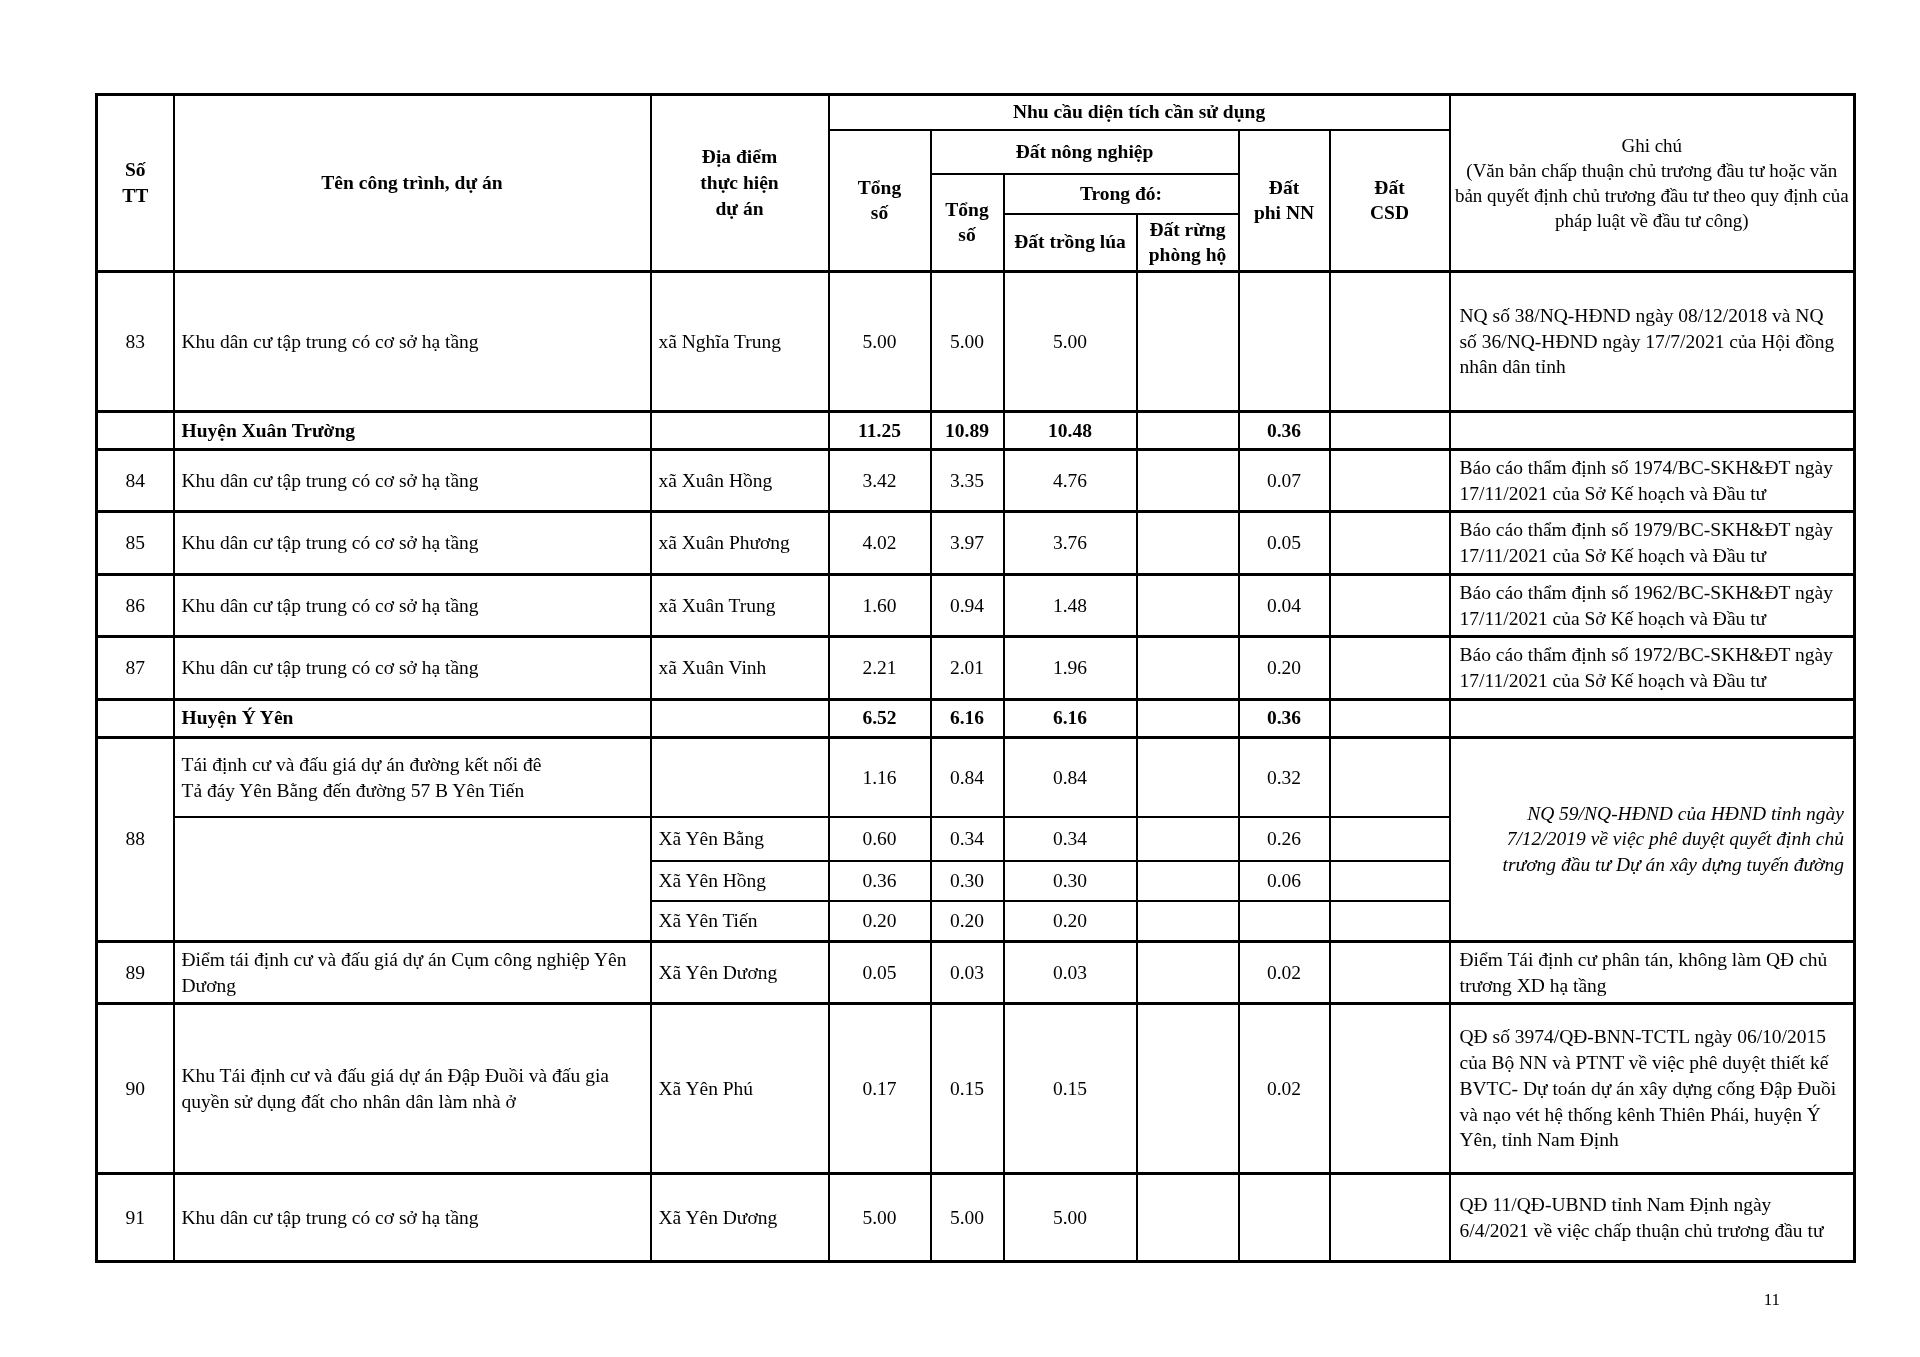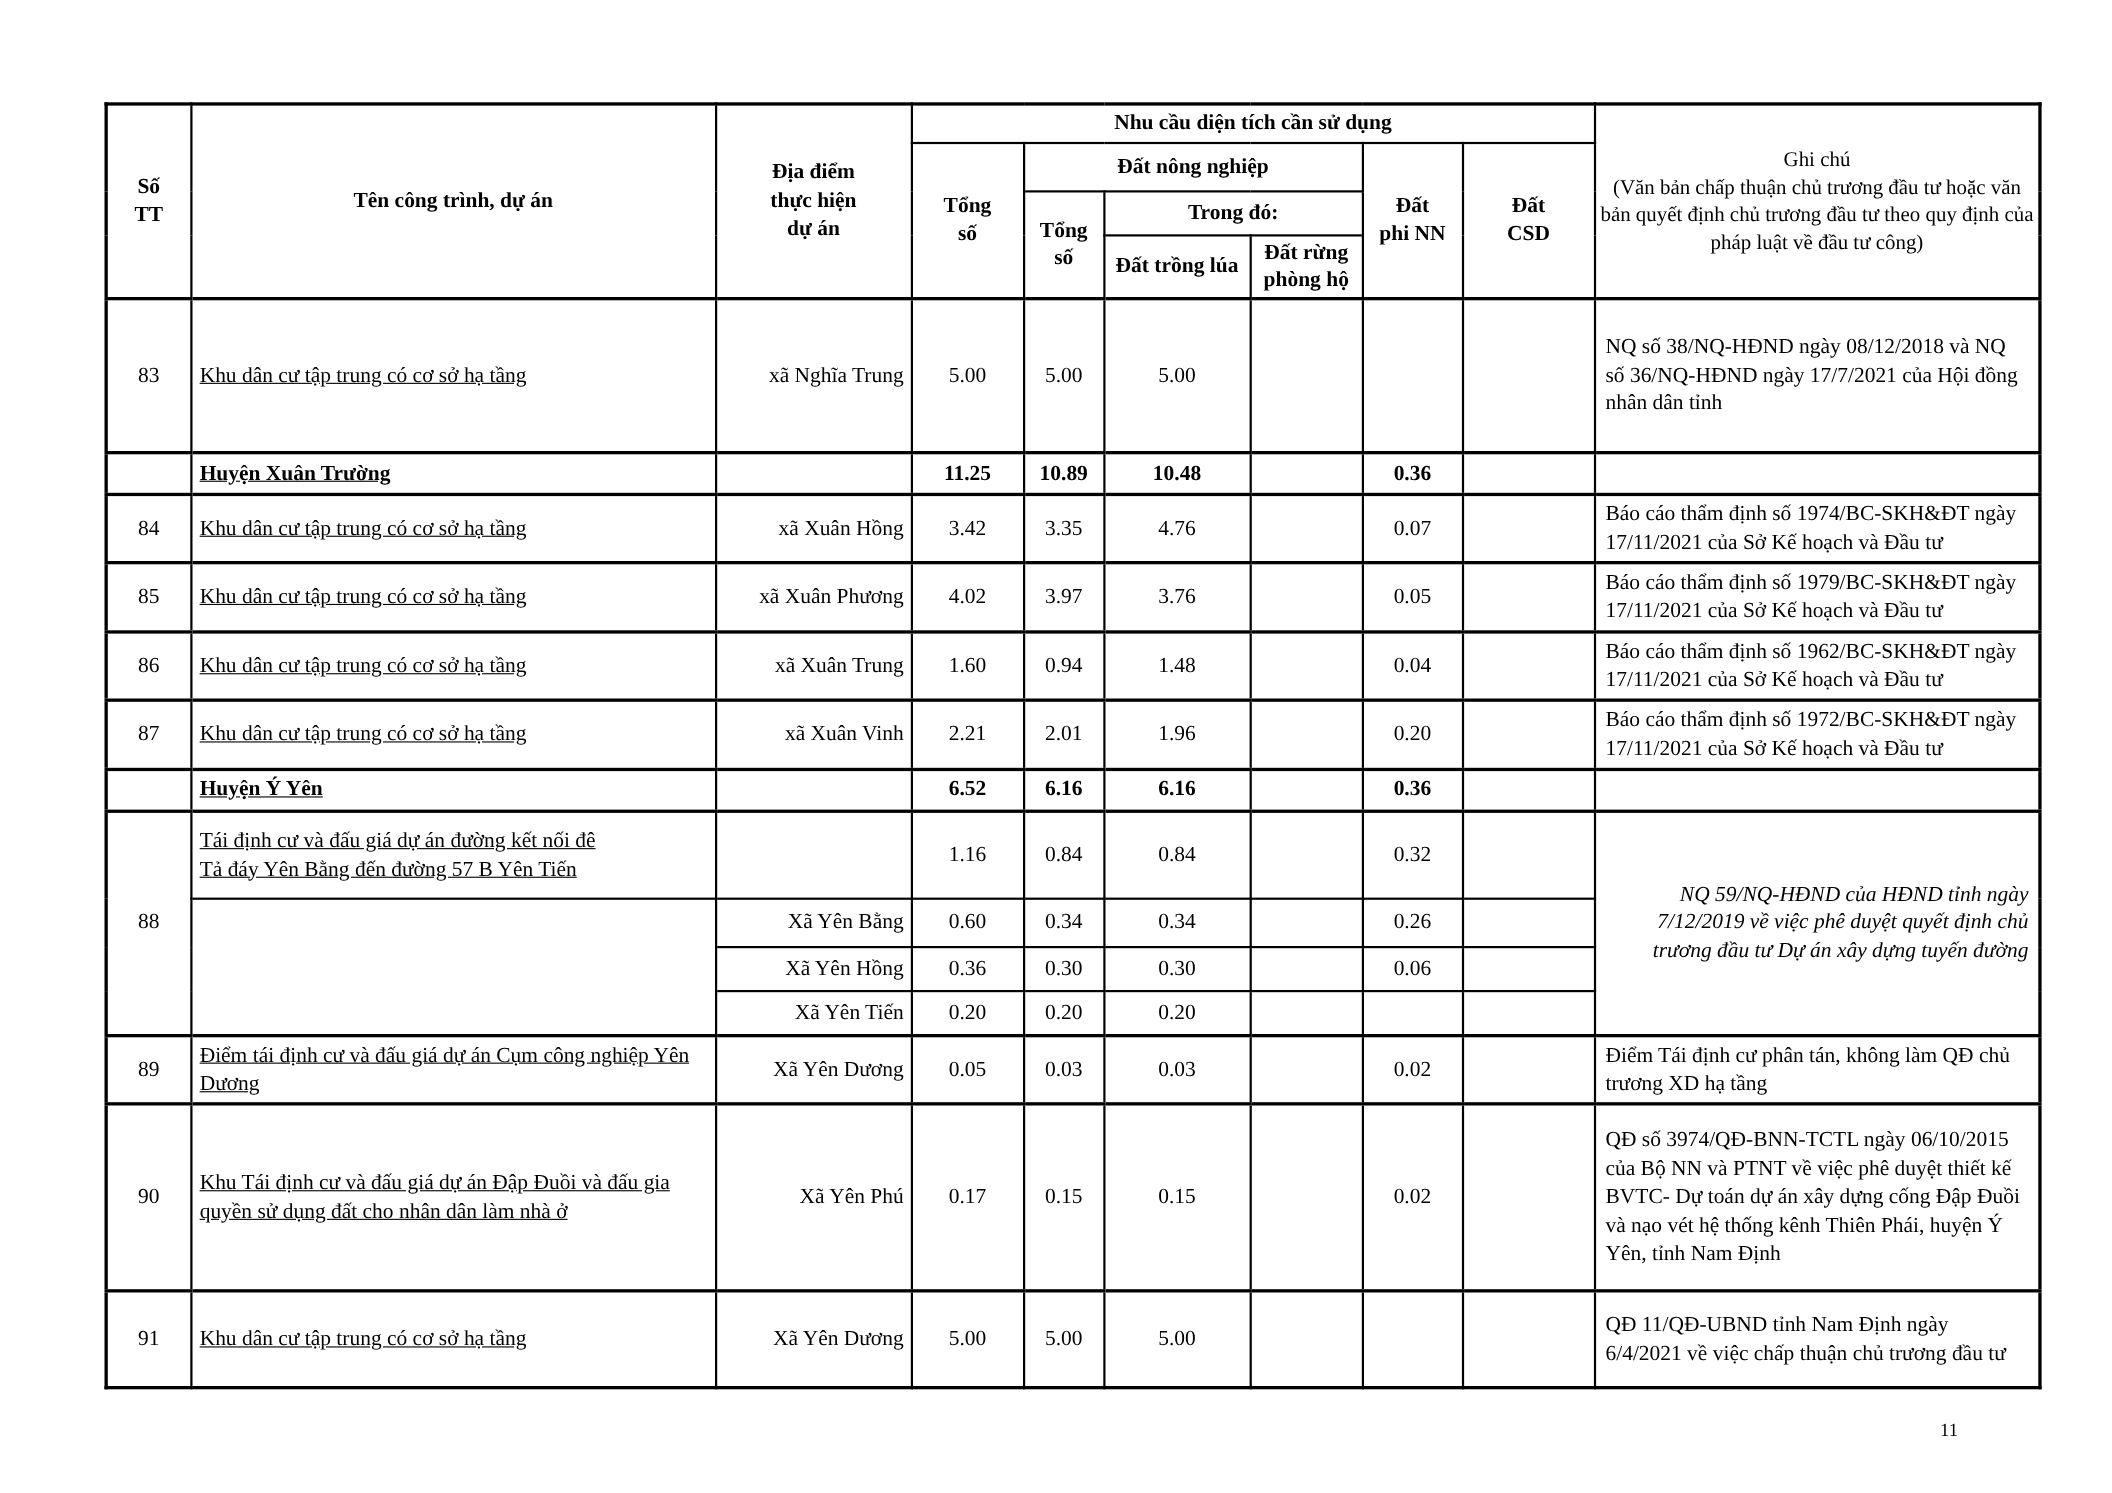--- a/index.html
+++ b/index.html
@@ -26,22 +26,22 @@
     overflow:hidden;
     word-wrap:break-word;
   }
   thead td {
     text-align:center;
     font-weight:bold;
     padding:2px 3px;
   }
   .pre { white-space:pre-line; }
   .num { text-align:center; }
-  .name { text-align:left; padding-left:7px;text-decoration:underline; }
-  .loc { text-align:right; padding-left:7px; }
+  .name { text-align:left; padding-left:7px; }
+  .loc { text-align:left; padding-left:7px; }
   .note { text-align:left; padding:4px 9px; }
   .note-center { text-align:right; padding:4px 9px;font-style:italic; }
   .bold { font-weight:bold;margin-left:19px; }
   tr.sep > td { border-top-width:3px; }
   .page-num {
     position:absolute;
     right:140px; bottom:47px;
     font-size:17px;
   }
 </style>

